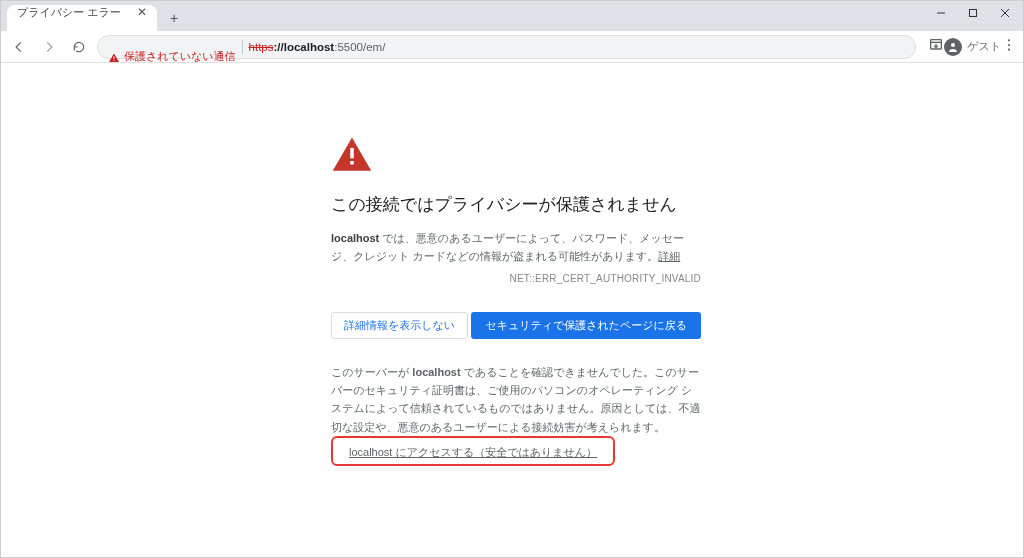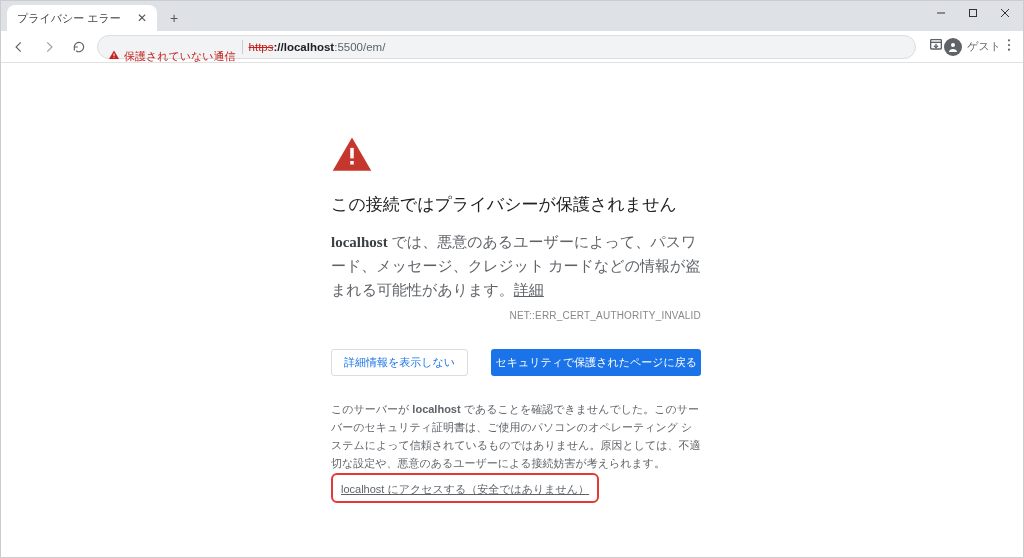--- a/index.html
+++ b/index.html
@@ -14,21 +14,21 @@
     
     .titlebar {
       height: 30px;
       background: #dee1e6;
       display: flex;
       align-items: flex-end;
       position: relative;
     }
     .tab {
       display: flex;
-      align-items: center;
+      align-items: flex-start;
       height: 26px;
       margin-left: 6px;
       padding: 0 10px 0 10px;
       background: #fff;
       border-radius: 8px 8px 0 0;
       font-size: 11px;
       color: #444;
       gap: 6px;
       min-width: 150px;
     }
@@ -77,21 +77,21 @@
       border: 1px solid #ddd;
       border-radius: 12px;
       background: #f1f3f4;
       display: flex;
       align-items: center;
       padding: 0 10px;
       gap: 6px;
       font-size: 11.5px;
       color: #333;
     }
-    .sec-warn { display: flex; align-items: flex-start; gap: 4px; color: #c5221f; font-size: 11px; margin-top: 20px; }
+    .sec-warn { display: flex; align-items: flex-end; gap: 4px; color: #c5221f; font-size: 11px; margin-top: 20px; }
     .sec-warn svg { width: 12px; height: 12px; }
     .sec-divider { width: 1px; height: 14px; background: #ccc; }
     .url-https { color: #c5221f; text-decoration: line-through; }
     .url-host { color: #202124; font-weight: bold; }
     .url-path { color: #5f6368; text-align: center; }
     .right-icons { display: flex; align-items: center; color: #5f6368; margin-left: 6px;}
     .right-icons svg { width: 16px; height: 16px; }
     .guest { display: flex; align-items:center; gap:5px; font-size:11px; color:#5f6368; }
     .avatar-circle { width: 18px; height: 18px; border-radius: 50%; background:#5f6368; display:flex; align-items:center; justify-content:center;}
     .avatar-circle svg { width:12px; height:12px; fill:#fff; }
@@ -111,25 +111,24 @@
     }
     .warn-tri { margin-bottom: 16px; }
     .warn-tri svg { width: 42px; height: 38px; }
     .headline {
       font-size: 17px;
       color: #202124;
       font-weight: 400;
       margin-bottom: 14px;
     }
     .body-text {
-      font-size: 15px;
+      font-size: 11px;
       color: #5f6368;
       line-height: 1.6;
       margin-bottom: 8px;
-      font-family: Liberation Serif, serif;
     }
     .body-text b { color: #3c4043; font-weight: 600; }
     .learnmore { text-decoration: underline; color: #5f6368; cursor:pointer; }
     .err-code {
       font-size: 10px;
       color: #888;
       margin-top: 4px;
       margin-bottom: 28px;
       letter-spacing: .2px;
       text-align: right;
@@ -146,36 +145,36 @@
       font-size: 11px;
       padding: 5px 12px;
       border-radius: 3px;
       cursor: pointer;
     }
     .btn-primary {
       background: #1a73e8;
       color: #fff;
       border: none;
       font-size: 11px;
-      padding: 6px 4px;
+      padding: 6px 14px;
       border-radius: 3px;
       cursor: pointer;
     }
     .explain {
       font-size: 11px;
       color: #5f6368;
       line-height: 1.65;
       margin-bottom: 0;
     }
     .explain b { font-weight: 600; color: #5f6368; }
     .proceed-wrapper {
       display: inline-block;
       border: 2px solid #e53935;
       border-radius: 6px;
-      padding: 4px 8px;
+      padding: 4px 16px;
     }
     .proceed-link {
       font-size: 11px;
       color: #5f6368;
       text-decoration: underline;
       cursor: pointer;
     }
   </style>
 </head>
 <body>

